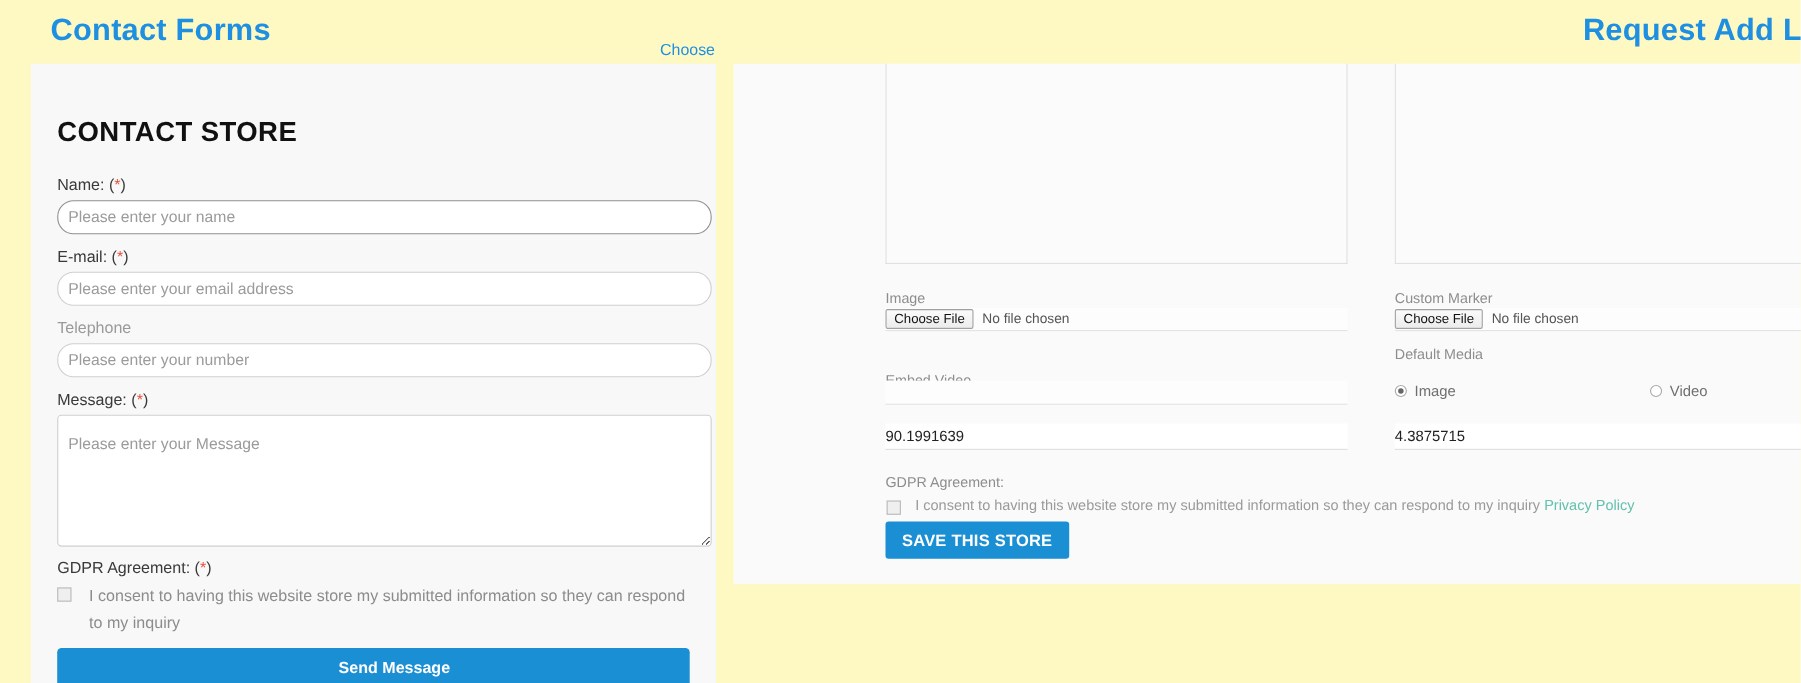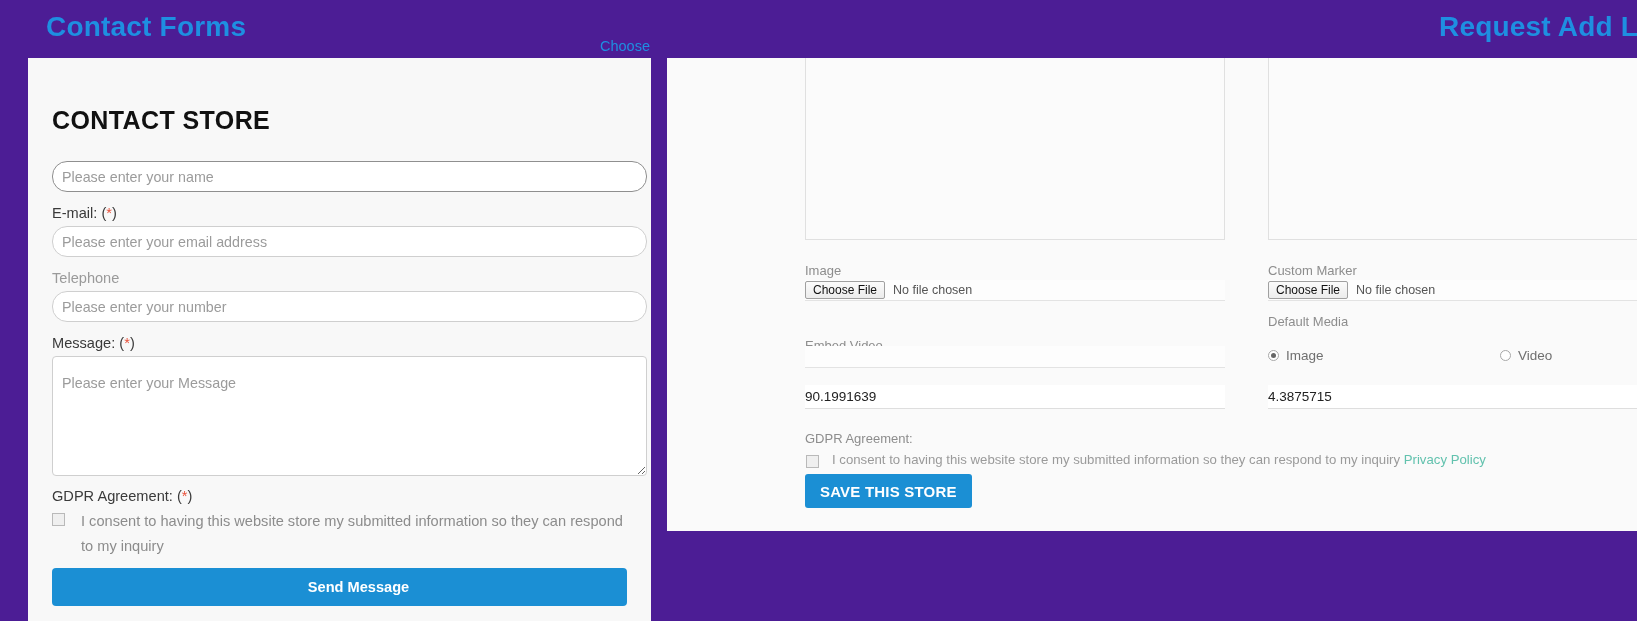--- a/index.html
+++ b/index.html
@@ -3,21 +3,21 @@
 <meta charset="utf-8">
 <style>
   * { box-sizing: border-box; }
   html, body {
     margin: 0; padding: 0;
     width: 1637px; height: 621px;
     background: #ffffff;
     font-family: "Liberation Sans", sans-serif;
     overflow: hidden;
   }
-  .page { position: relative; width: 1637px; height: 621px; background:#4c1d95; }
+  .page { position: relative; width: 1637px; height: 621px; background:#fef9c3; }
 
   
   .panel-heading {
     position: absolute;
     color: #1e8fe1;
     font-weight: bold;
     font-size: 28px;
     letter-spacing: .2px;
     white-space: nowrap;
   }
@@ -237,20 +237,24 @@
   <div class="left-col">
 
     <div class="panel-heading" id="h-left">Contact Forms</div>
 
     <a class="close-link">Choose</a>
 
     <div class="contact-card">
 
       <div class="card-title">CONTACT STORE</div>
 
+      <label class="field-label">
+        <span>Name:</span>
+        <span class="req-paren">(<span class="req">*</span>)</span>
+      </label>
       <input class="txt-input focused" type="text" placeholder="Please enter your name" style="">
 
       <label class="field-label">
         <span>E-mail:</span>
         <span class="req-paren">(<span class="req">*</span>)</span>
       </label>
       <input class="txt-input" type="text" placeholder="Please enter your email address" style="">
 
       <label class="field-label muted">Telephone</label>
       <input class="txt-input" type="text" placeholder="Please enter your number" style="">

